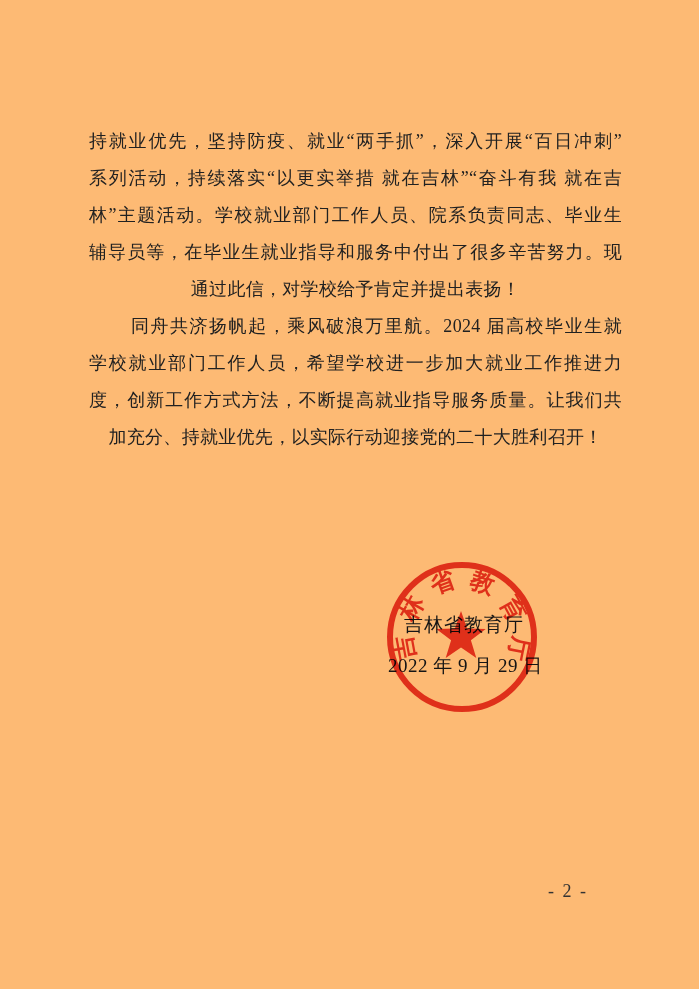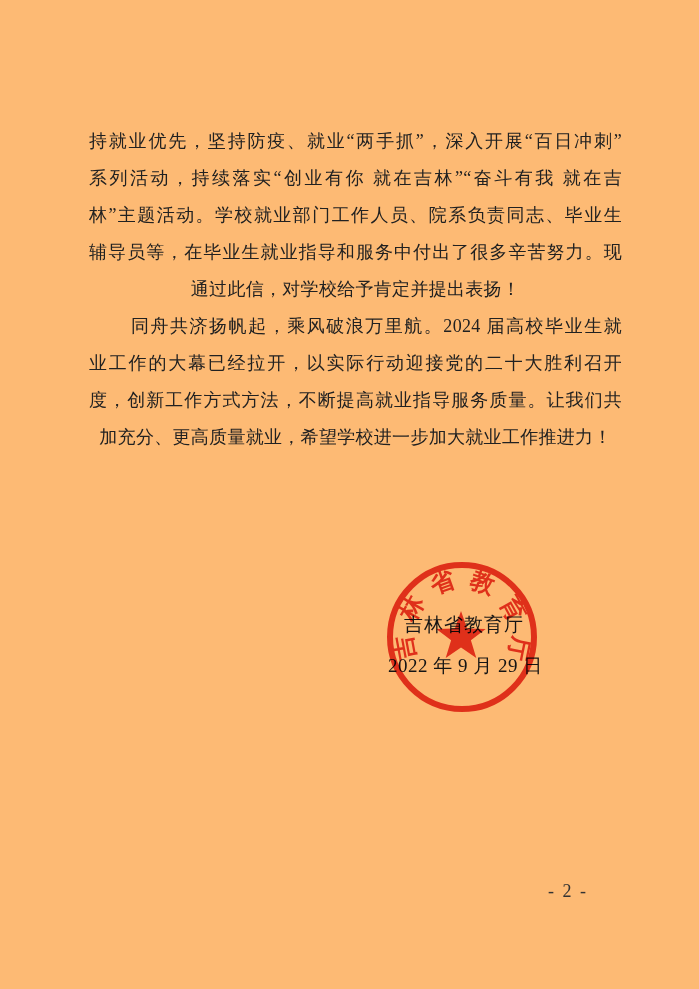--- a/index.html
+++ b/index.html
@@ -63,28 +63,28 @@
     white-space: nowrap;
   }
 </style>
 </head>
 <body>
 
 <div class="page">
 
   <div class="letter-body">
       <div class="line fill">持就业优先，坚持防疫、就业“两手抓”，深入开展“百日冲刺”</div>
-      <div class="line fill">系列活动，持续落实“创业有你 就在吉林”“奋斗有我 就在吉</div>
+      <div class="line fill">系列活动，持续落实“以更实举措 就在吉林”“奋斗有我 就在吉</div>
       <div class="line fill">林”主题活动。学校就业部门工作人员、院系负责同志、毕业生</div>
       <div class="line fill">辅导员等，在毕业生就业指导和服务中付出了很多辛苦努力。现</div>
       <div class="line">通过此信，对学校给予肯定并提出表扬！</div>
       <div class="line fill indent">同舟共济扬帆起，乘风破浪万里航。2024 届高校毕业生就</div>
-      <div class="line fill">业工作的大幕已经拉开，以实际行动迎接党的二十大胜利召开</div>
+      <div class="line fill">学校就业部门工作人员，希望学校进一步加大就业工作推进力</div>
       <div class="line fill">度，创新工作方式方法，不断提高就业指导服务质量。让我们共</div>
-      <div class="line">加充分、更高质量就业，希望学校进一步加大就业工作推进力！</div>
+      <div class="line">加充分、持就业优先，以实际行动迎接党的二十大胜利召开！</div>
     </div>
 
   <div class="sig sig-org">吉林省教育厅</div>
 
   <div class="sig sig-date">2022 年 9 月 29 日</div>
 
   <svg class="seal-svg" viewBox="372 552 180 180" xmlns="http://www.w3.org/2000/svg">
     <circle cx="462" cy="637" r="72" fill="none" stroke="#e0372e" stroke-width="6"></circle>
     <polygon points="461,611 467.1,628.6 485.7,629 470.9,640.2 476.3,658 461,647.4 445.7,658 451.1,640.2 436.3,629 454.9,628.6" fill="#e0372e"></polygon>
     <path id="sealArc" d="M 418.7 662 A 50 50 0 1 1 505.3 662" fill="none" stroke="none"></path>

